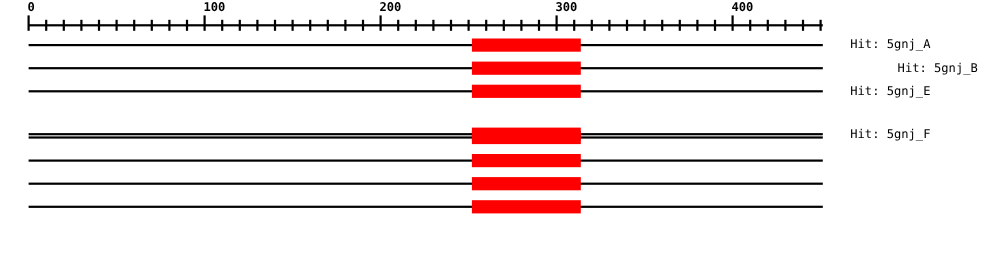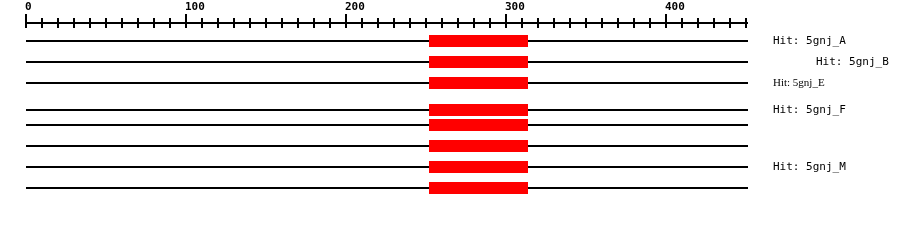--- a/index.html
+++ b/index.html
@@ -159,39 +159,38 @@
         <div class="row-label" style="left: 773px;">Hit: 5gnj_A</div>
       </div>
       <div class="row" style="top: 52px;">
         <div class="row-line" style="left: 26px; width: 721.6px;"></div>
         <div class="hsp-bar" style="left: 429.2px; width: 99.2px; background: rgb(255, 0, 0);"></div>
         <div class="row-label" style="left: 773px; padding-left: 43px;">Hit: 5gnj_B</div>
       </div>
       <div class="row" style="top: 73px;">
         <div class="row-line" style="left: 26px; width: 721.6px;"></div>
         <div class="hsp-bar" style="left: 429.2px; width: 99.2px; background: rgb(255, 0, 0);"></div>
-        <div class="row-label" style="left: 773px; font-family: Liberation Serif, serif;">Hit: 5gnj_E</div>
+        <div class="row-label" style="left: 773px;">Hit: 5gnj_E</div>
       </div>
-      <div class="row" style="top: 100px;">
+      <div class="row" style="top: 112px;">
         <div class="row-line" style="left: 26px; width: 721.6px;"></div>
         <div class="hsp-bar" style="left: 429.2px; width: 99.2px; background: rgb(255, 0, 0);"></div>
         <div class="row-label" style="left: 773px;">Hit: 5gnj_F</div>
       </div>
       <div class="row" style="top: 115px;">
         <div class="row-line" style="left: 26px; width: 721.6px;"></div>
         <div class="hsp-bar" style="left: 429.2px; width: 99.2px; background: rgb(255, 0, 0);"></div>
       </div>
       <div class="row" style="top: 136px;">
         <div class="row-line" style="left: 26px; width: 721.6px;"></div>
         <div class="hsp-bar" style="left: 429.2px; width: 99.2px; background: rgb(255, 0, 0);"></div>
       </div>
       <div class="row" style="top: 157px;">
         <div class="row-line" style="left: 26px; width: 721.6px;"></div>
         <div class="hsp-bar" style="left: 429.2px; width: 99.2px; background: rgb(255, 0, 0);"></div>
-        <div class="row-label" style="left: 773px;">Hit: 5gnj_M</div>
       </div>
       <div class="row" style="top: 178px;">
         <div class="row-line" style="left: 26px; width: 721.6px;"></div>
         <div class="hsp-bar" style="left: 429.2px; width: 99.2px; background: rgb(255, 0, 0);"></div>
       </div>
     </div>
 
 </div>
 
 </body></html>

